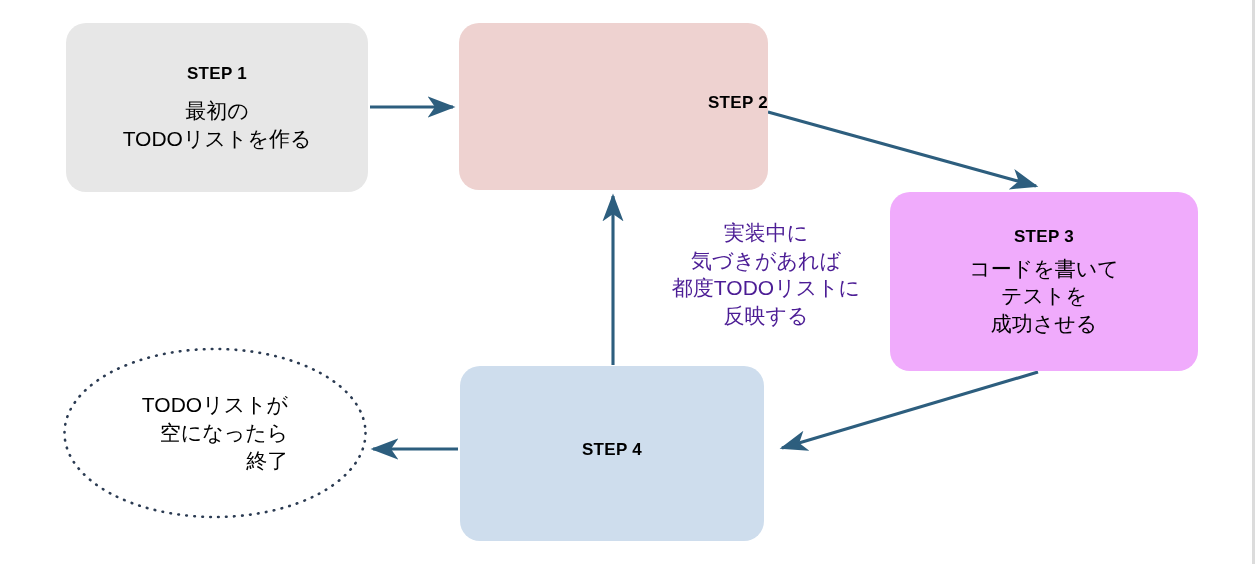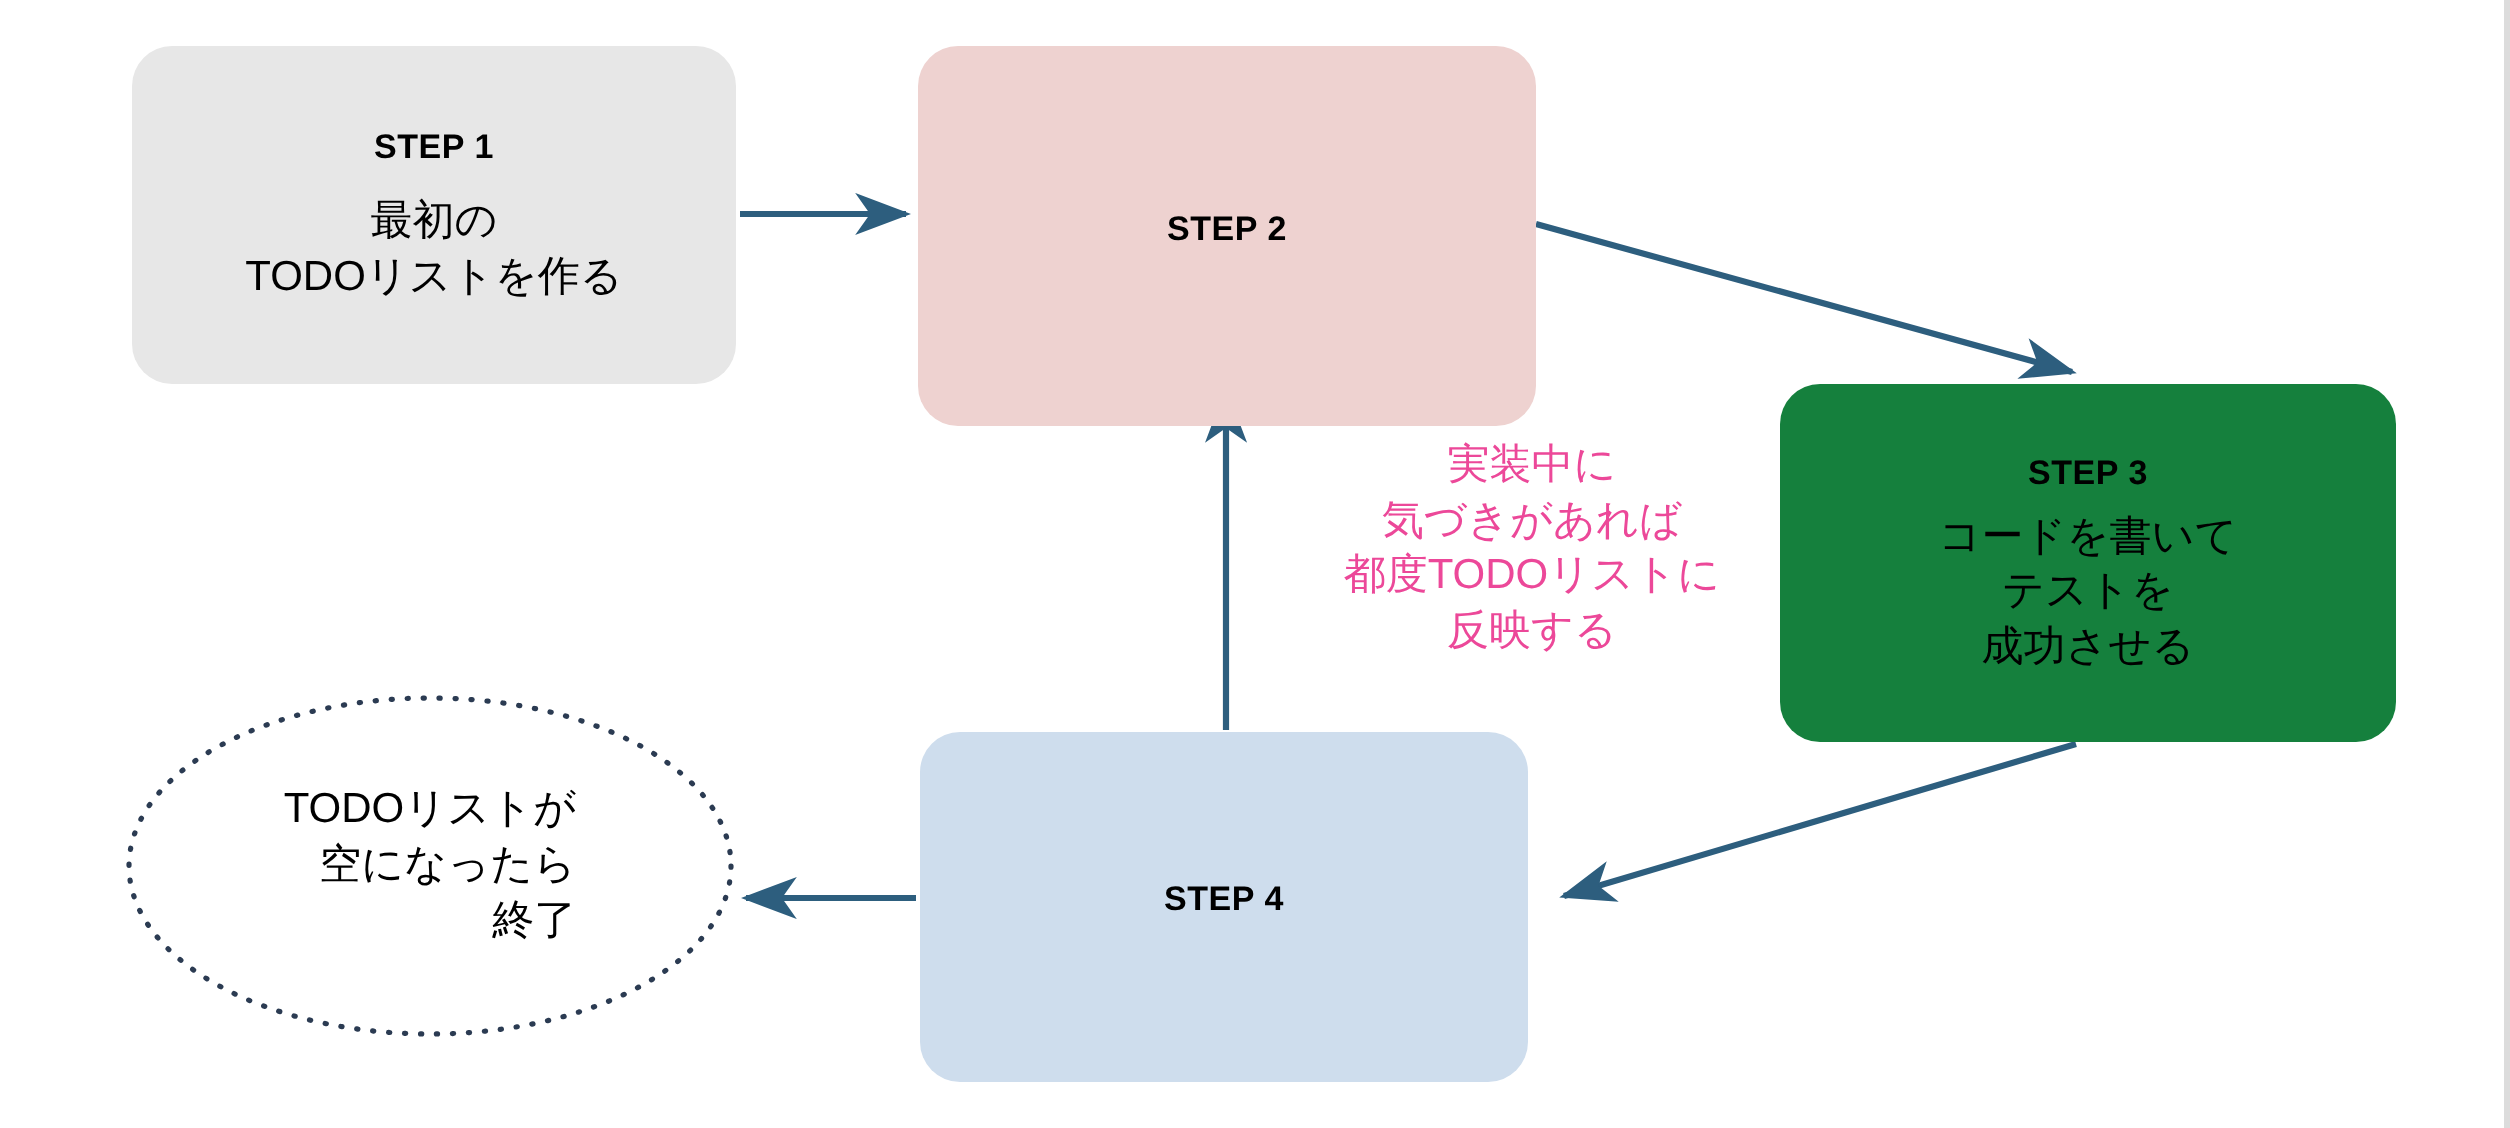--- a/index.html
+++ b/index.html
@@ -42,26 +42,27 @@
     font-size: 21px;
     line-height: 1.30;
     font-weight: normal;
     white-space: pre-line;
   }
   #step1 {
     left: 66px;  top: 23px;  width: 302px;  height: 169px;
     background: #e7e7e7;
   }
   #step2 {
-    left: 459px; top: 23px;  width: 309px;  height: 190px;
+    left: 459px; top: 23px;  width: 309px;  height: 167px;
     background: #eed2d0;
+    align-items: flex-end;
   }
   #step3 {
     left: 890px; top: 192px; width: 308px;  height: 179px;
-    background: #15803d;
+    background: #f0abfc;
   }
   #step4 {
     left: 460px; top: 366px; width: 304px;  height: 175px;
     background: #cedded;
   }
   #step1 .step-title { margin-bottom: 13px; }
   #step2 .step-title { margin-bottom: 7px; }
   #step3 .step-title { margin-bottom: 8px; }
   #step4 .step-title { margin-bottom: 7px; }
 
@@ -79,21 +80,21 @@
     position: absolute;
     left: 0; top: 0; width: 100%; height: 100%;
     pointer-events: none;
   }
   #annotation {
     position: absolute;
     left: 630px; top: 219px; width: 272px;
     text-align: center;
     font-size: 21px;
     line-height: 1.32;
-    color: #ec4899;
+    color: #4c1d95;
     white-space: pre-line;
   }
   #arrows {
     position: absolute;
     left: 0; top: 0;
     width: 1255px; height: 564px;
     pointer-events: none;
   }
 </style>
 </head>

